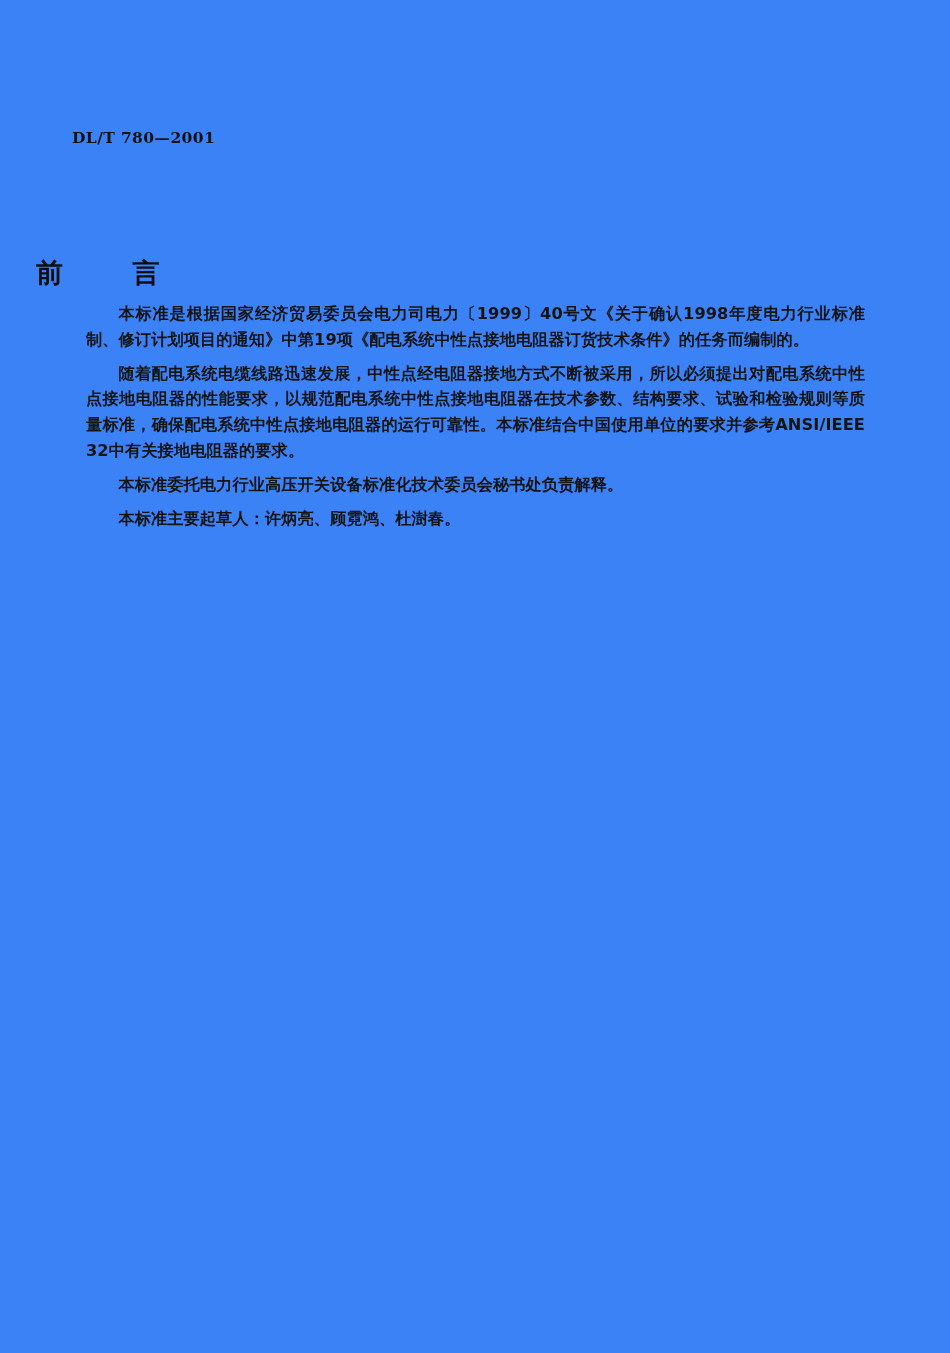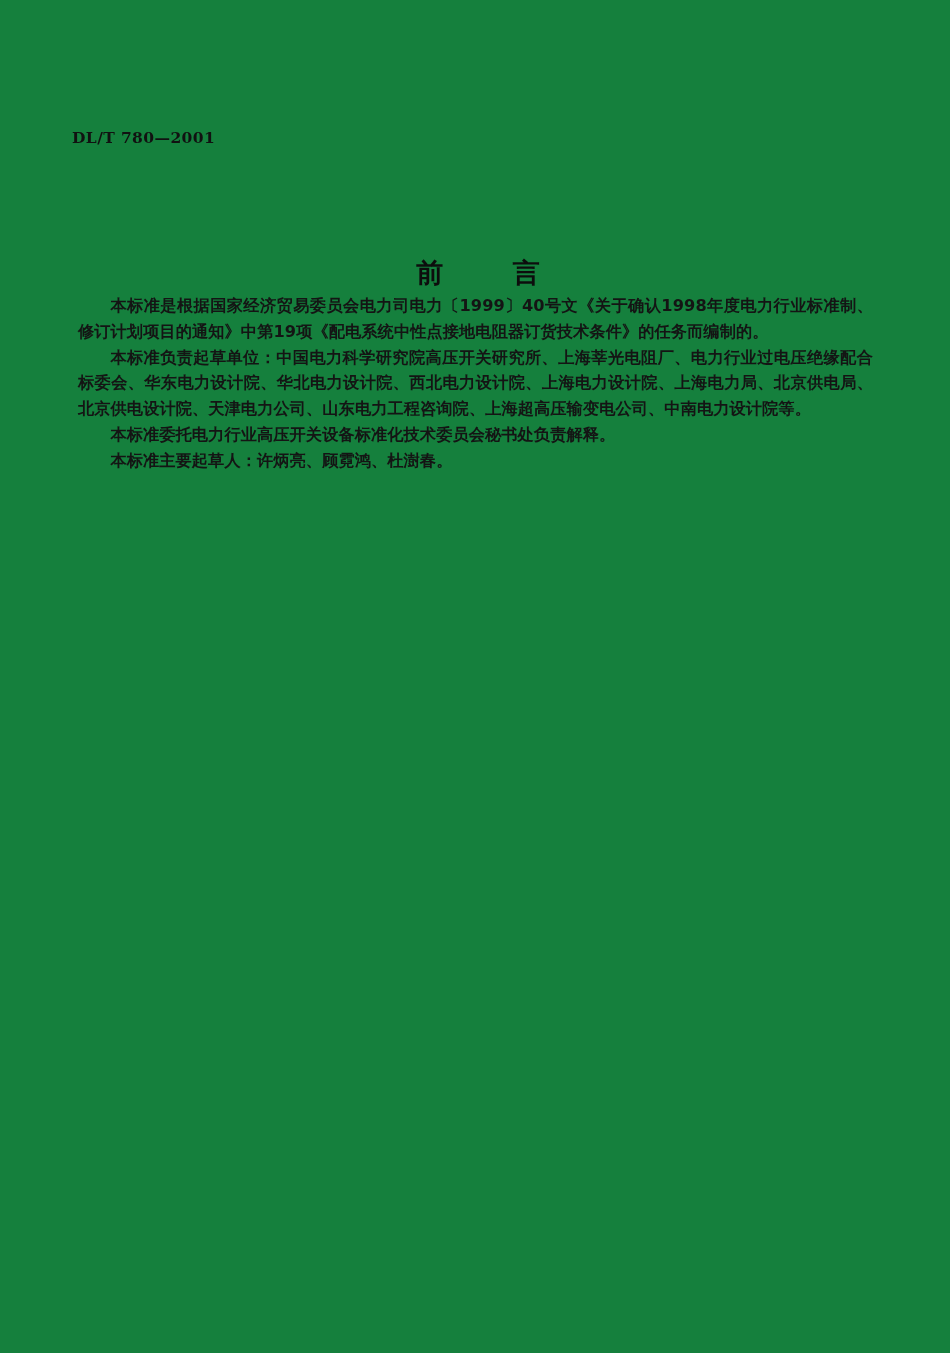--- a/index.html
+++ b/index.html
@@ -13,21 +13,21 @@
     height: 1353px;
     position: relative;
     font-family: "DejaVu Sans", "Liberation Sans", sans-serif;
     color: #1a1a1a;
     overflow: hidden;
   }
 
   .page {
     position: absolute;
     inset: 0;
-    background: #15803d;
+    background: #3b82f6;
   }
 
   
   .std-header {
     position: absolute;
     left: 72px;
     top: 128px;
     font-family: "DejaVu Serif", "Liberation Serif", serif;
     font-weight: bold;
     font-size: 15.5px;
@@ -35,39 +35,38 @@
     color: #111;
     white-space: nowrap;
   }
 
   
   .doc-title {
     position: absolute;
     left: 6px;
     right: 0;
     top: 237px;
-    text-align: center;
     font-family: "DejaVu Serif", "Liberation Serif", serif;
     font-weight: bold;
     font-size: 27px;
     letter-spacing: 30px;
     text-indent: 30px;
     color: #0d0d0d;
   }
 
   
   .body-copy {
     position: absolute;
     left: 78px;
     top: 293px;
     width: 795px;
   }
 
   .para {
-    margin: 0;
+    margin: 8px;
     font-size: 16.2px;
     line-height: 25.8px;
     text-indent: 2em;
     text-align: justify;
     text-justify: inter-ideograph;
     color: #141414;
     font-weight: 600;
     letter-spacing: 0.1px;
     word-break: break-all;
   }
@@ -84,18 +83,18 @@
 <body>
 
 <div class="page">
 
   <div class="std-header">DL/T 780—2001</div>
 
   <h1 class="doc-title">前 言</h1>
 
   <div class="body-copy">
     <p class="para">本标准是根据国家经济贸易委员会电力司电力〔1999〕40号文《关于确认1998年度电力行业标准制、修订计划项目的通知》中第19项《配电系统中性点接地电阻器订货技术条件》的任务而编制的。</p>
-    <p class="para">本标准负责起草单位：中国电力科学研究院高压开关研究所、上海莘光电阻厂、电力行业过电压绝缘配合标委会、华东电力设计院、华北电力设计院、西北电力设计院、上海电力设计院、上海电力局、北京供电局、北京供电设计院、天津电力公司、山东电力工程咨询院、上海超高压输变电公司、中南电力设计院等。</p>
+    <p class="para">随着配电系统电缆线路迅速发展，中性点经电阻器接地方式不断被采用，所以必须提出对配电系统中性点接地电阻器的性能要求，以规范配电系统中性点接地电阻器在技术参数、结构要求、试验和检验规则等质量标准，确保配电系统中性点接地电阻器的运行可靠性。本标准结合中国使用单位的要求并参考ANSI/IEEE32中有关接地电阻器的要求。</p>
     <p class="para">本标准委托电力行业高压开关设备标准化技术委员会秘书处负责解释。</p>
     <p class="para">本标准主要起草人：许炳亮、顾霓鸿、杜澍春。</p>
   </div>
 
 </div>
 
 </body></html>

